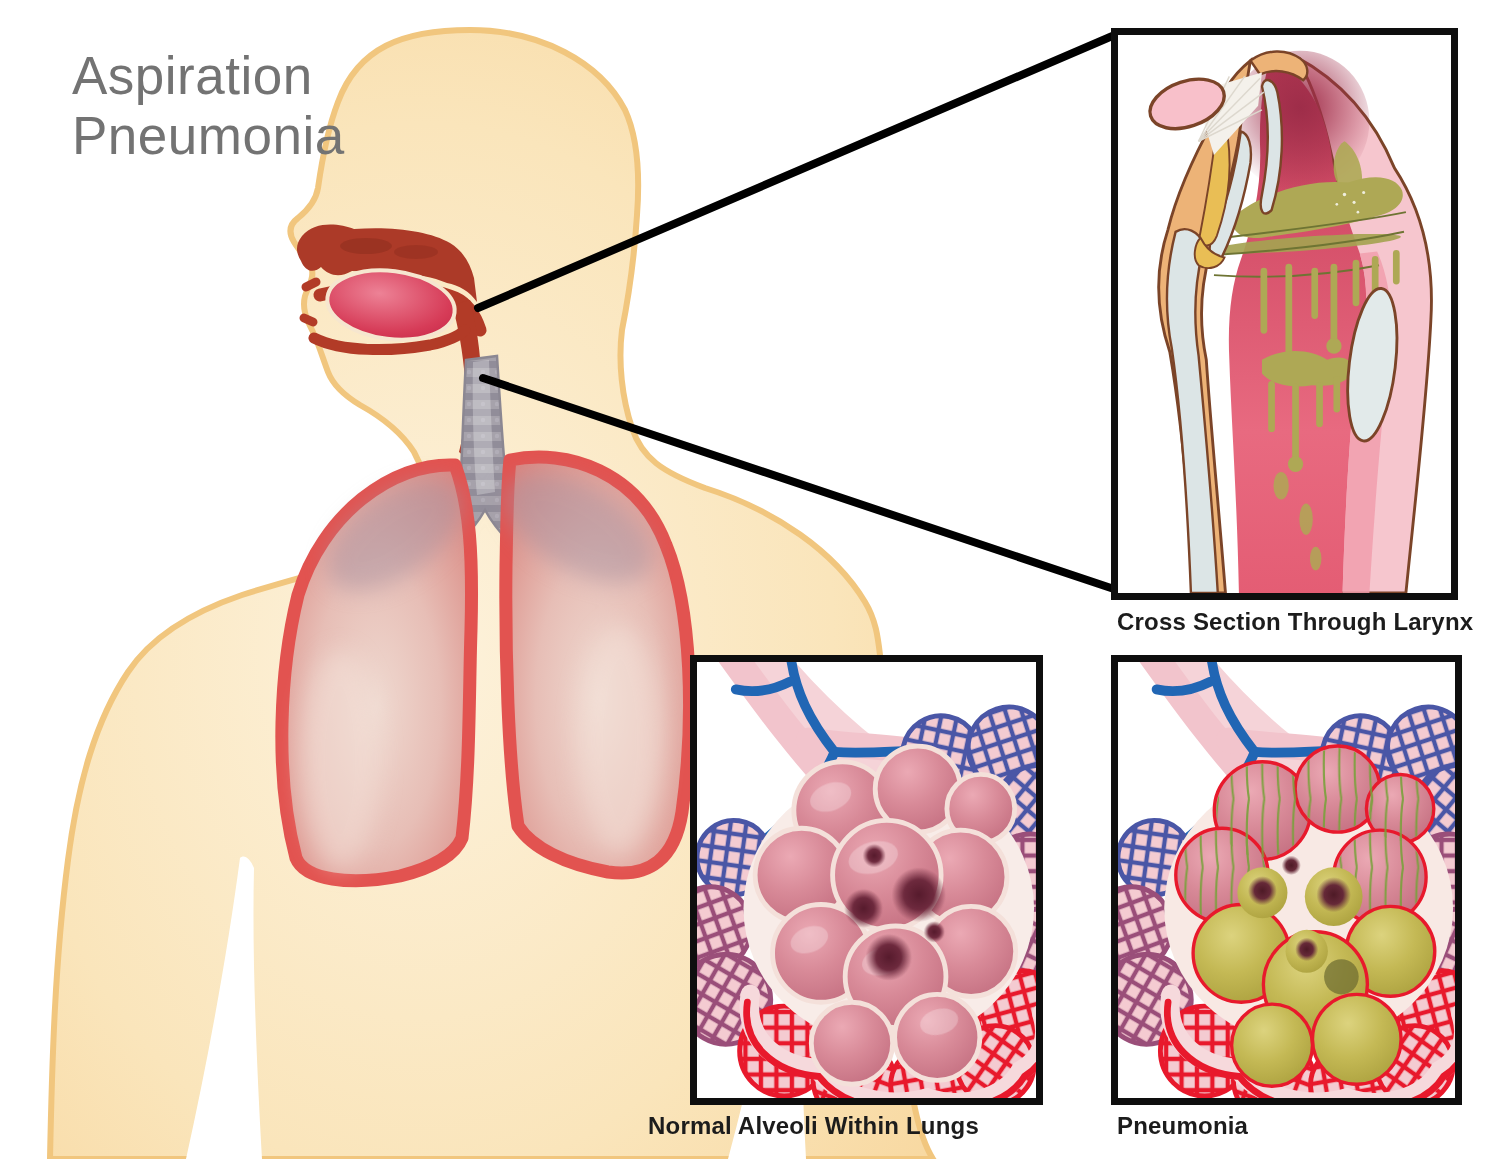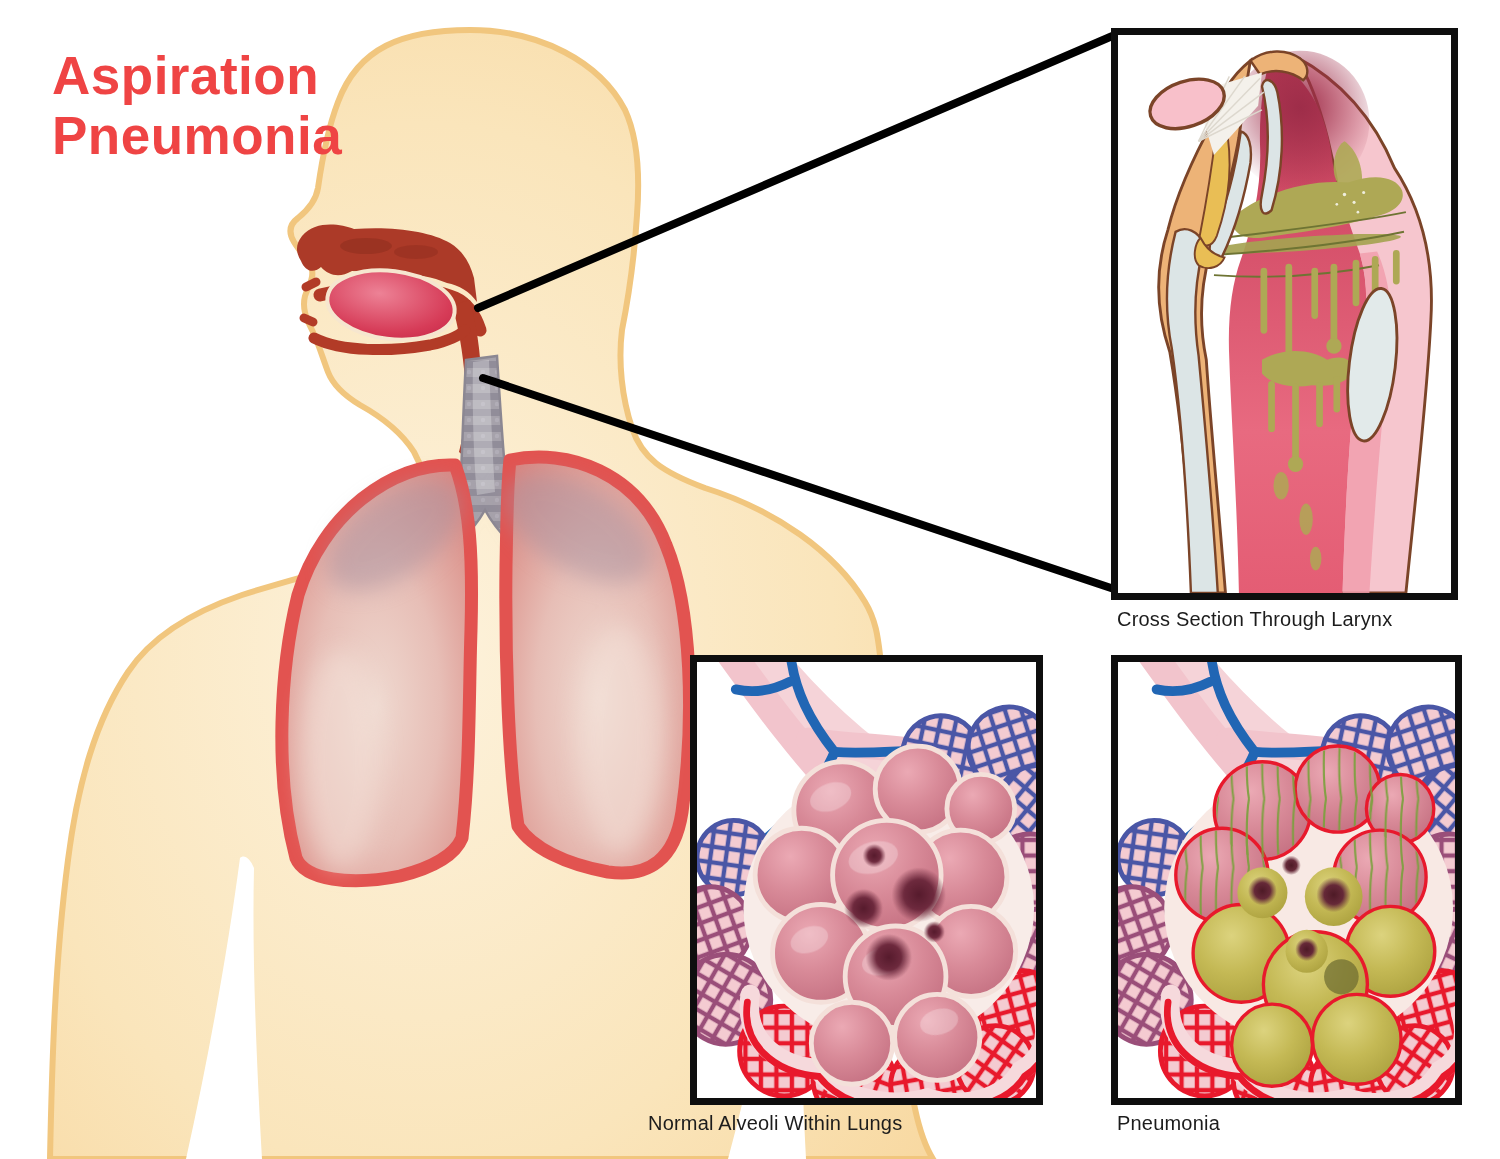--- a/index.html
+++ b/index.html
@@ -2,34 +2,34 @@
 <html><head>
 <meta charset="utf-8">
 <style>
   html,body{margin:0;padding:0;background:#ffffff;}
   .canvas{
     position:relative;width:1500px;height:1159px;background:#ffffff;
     font-family:"Liberation Sans", sans-serif;overflow:hidden;
   }
   .art{position:absolute;left:0;top:0;width:1500px;height:1159px;}
   .title{
-    position:absolute;left:52px;top:46px;
-    font-size:53px;line-height:1.14;color:#ef4444;font-weight:700;
+    position:absolute;left:72px;top:46px;
+    font-size:53px;line-height:1.14;color:#737373;font-weight:400;
     letter-spacing:0.5px;white-space:nowrap;
   }
   .inset{
     position:absolute;background:#ffffff;border:7px solid #0e0e0e;
     box-sizing:border-box;
   }
   .inset svg{display:block;width:100%;height:100%;}
   .larynx-box{left:1111px;top:28px;width:347px;height:572px;}
   .normal-box{left:690px;top:655px;width:353px;height:450px;}
   .pneumonia-box{left:1111px;top:655px;width:351px;height:450px;}
   .caption{
-    position:absolute;font-size:20px;color:#1c1c1c;font-weight:400;
+    position:absolute;font-size:24px;color:#1c1c1c;font-weight:700;
     white-space:nowrap;letter-spacing:0.2px;
   }
   .cap-larynx{left:1117px;top:608px;}
   .cap-normal{left:648px;top:1112px;}
   .cap-pneumonia{left:1117px;top:1112px;}
 </style>
 </head>
 <body>
 
 <div class="canvas">

